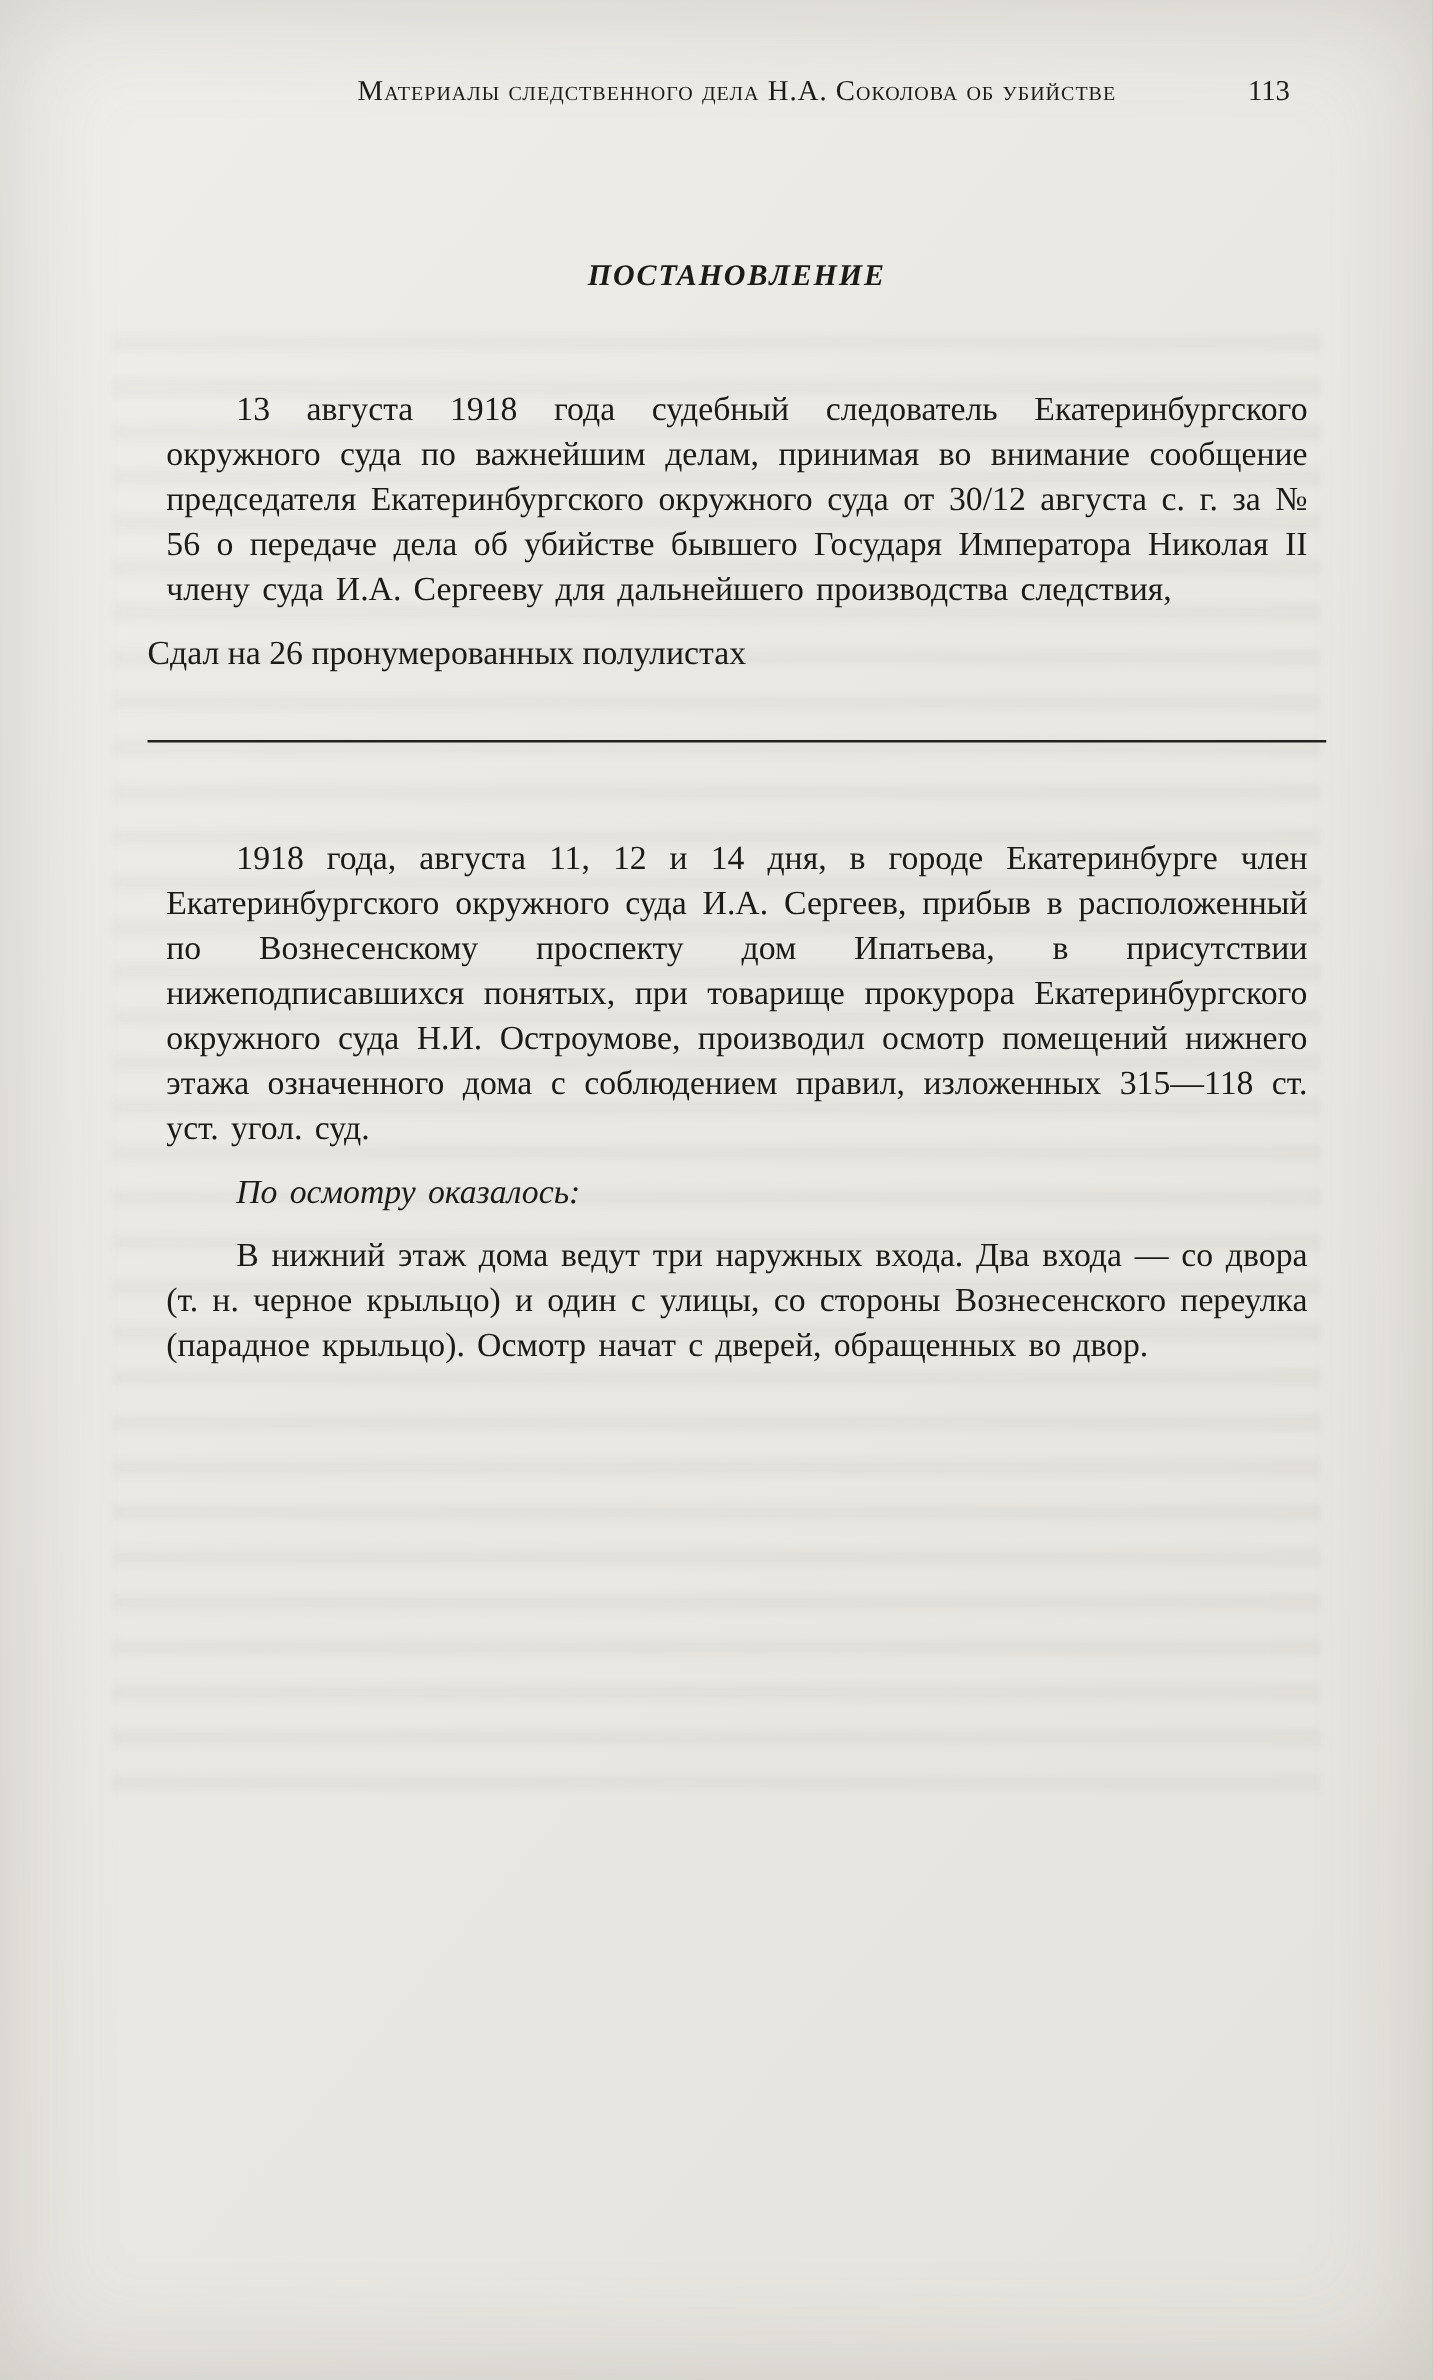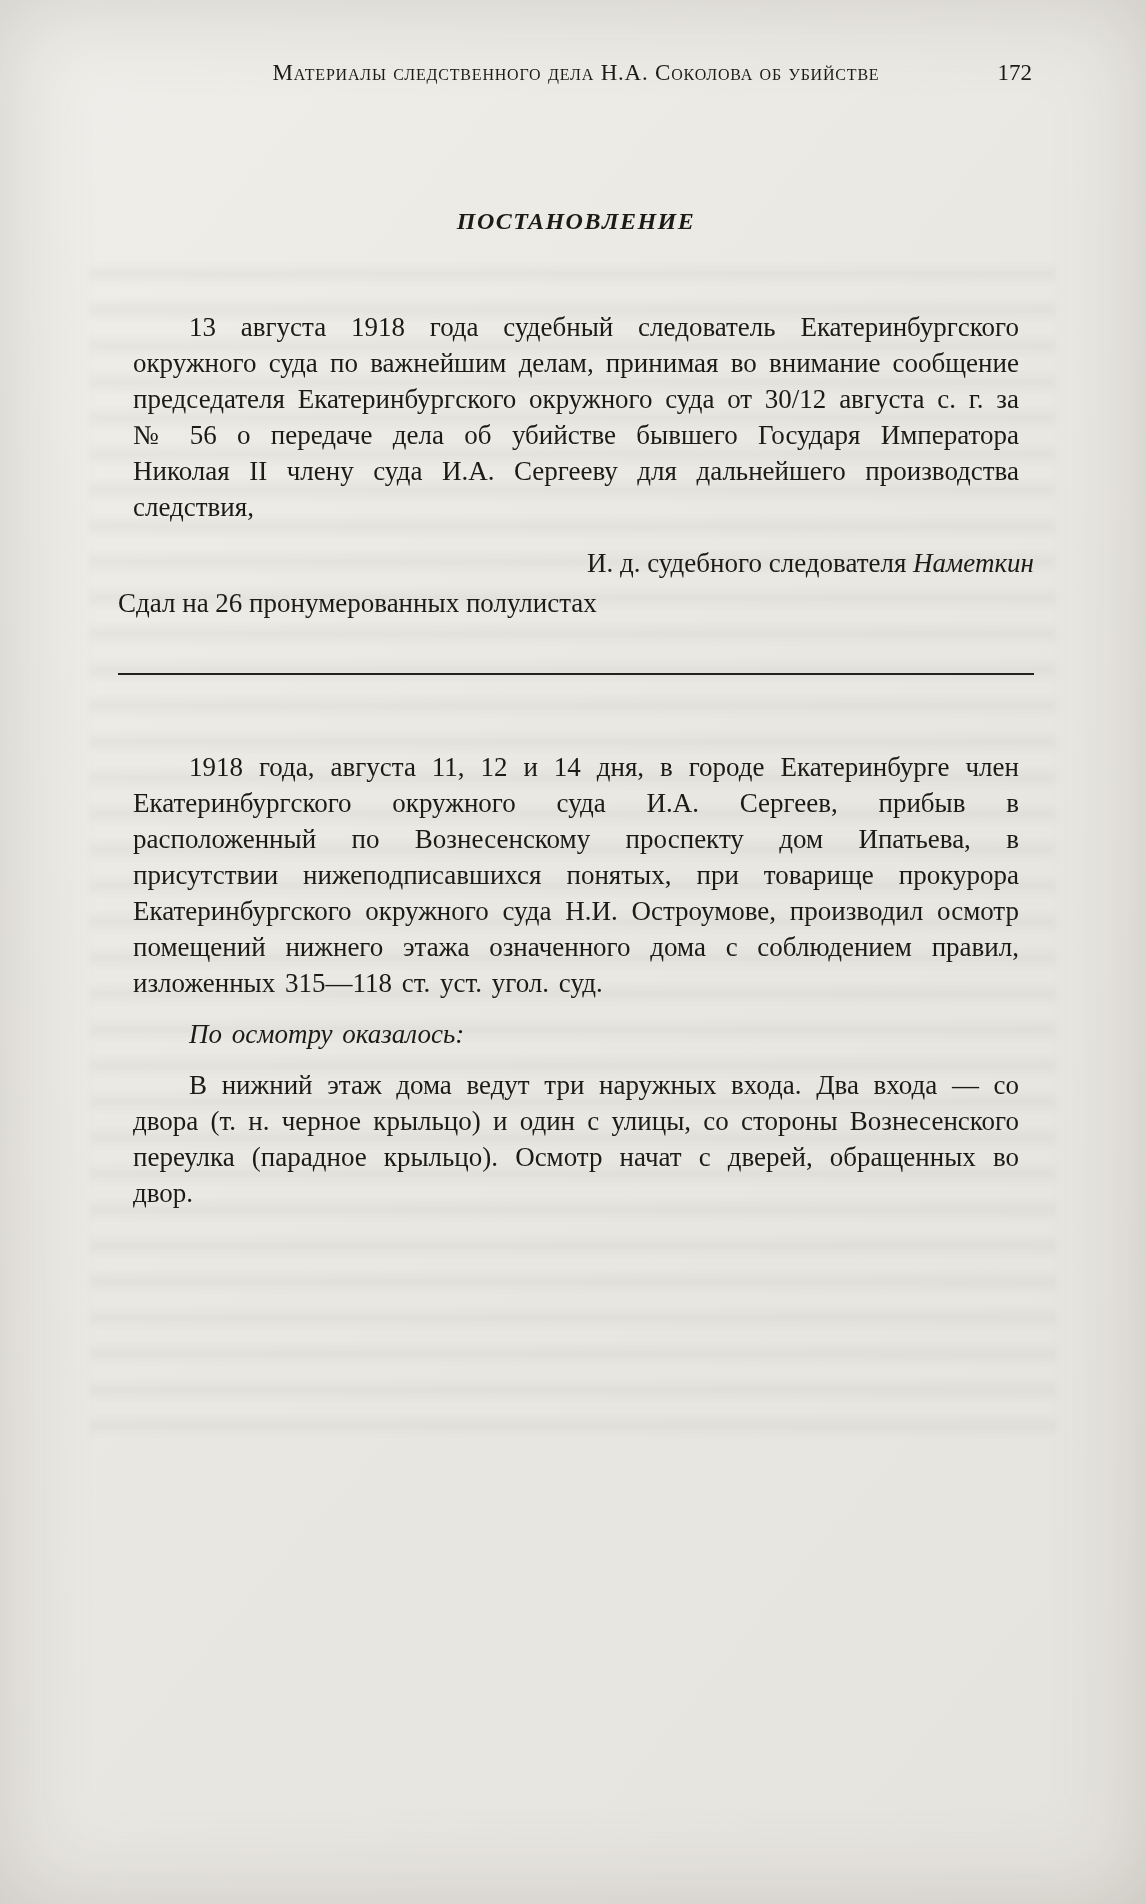--- a/index.html
+++ b/index.html
@@ -30,21 +30,21 @@
       transparent 0px, transparent 14px,
       rgba(90, 88, 82, 0.085) 20px, rgba(90, 88, 82, 0.085) 28px,
       transparent 34px, transparent 36px
     );
     filter: blur(3px);
     opacity: 0.55;
     pointer-events: none;
   }
   .content {
     position: relative;
-    padding: 56px 112px 0 118px;
+    padding: 56px 85px 0 118px;
   }
   .running-head {
     text-align: center;
     font-variant: small-caps;
     font-size: 23px;
     line-height: 34px;
     letter-spacing: 0.8px;
     width: 100%;
   }
   .page-number {
@@ -95,37 +95,33 @@
   .gap-after-title { margin-top: 74px !important; }
   .no-indent { text-indent: 56px; font-style: italic; }
 </style>
 </head>
 <body>
 
 <div class="page">
 
   <div class="bleedthrough"></div>
 
-  <div class="page-number">172</div>
+  <div class="page-number">113</div>
 
   <div class="content">
 
     <div class="running-head">
       <div>Материалы следственного дела Н.А. Соколова об убийстве</div>
     </div>
 
     <h1 class="section-title title-decree">ПОСТАНОВЛЕНИЕ</h1>
 
     <p class="body-par first-par">13 августа 1918 года судебный следователь Екатеринбургского окружного суда по важнейшим делам, принимая во внимание сообщение председателя Екатеринбургского окружного суда от 30/12 августа с. г. за № 56 о передаче дела об убийстве бывшего Государя Императора Николая II члену суда И.А. Сергееву для дальнейшего производства следствия,</p>
 
 
-    <p class="signature">
-      <span>И. д. судебного следователя</span>
-      <span class="sig-name">Наметкин</span>
-    </p>
 
     <p class="handed-note">Сдал на 26 пронумерованных полулистах</p>
 
     <hr class="rule">
 
 
     <p class="body-par gap-after-title">1918 года, августа 11, 12 и 14 дня, в городе Екатеринбурге член Екатеринбургского окружного суда И.А. Сергеев, прибыв в расположенный по Вознесенскому проспекту дом Ипатьева, в присутствии нижеподписавшихся понятых, при товарище прокурора Екатеринбургского окружного суда Н.И. Остроумове, производил осмотр помещений нижнего этажа означенного дома с соблюдением правил, изложенных 315—118 ст. уст. угол. суд.</p>
 
     <p class="body-par no-indent">По осмотру оказалось:</p>
 

